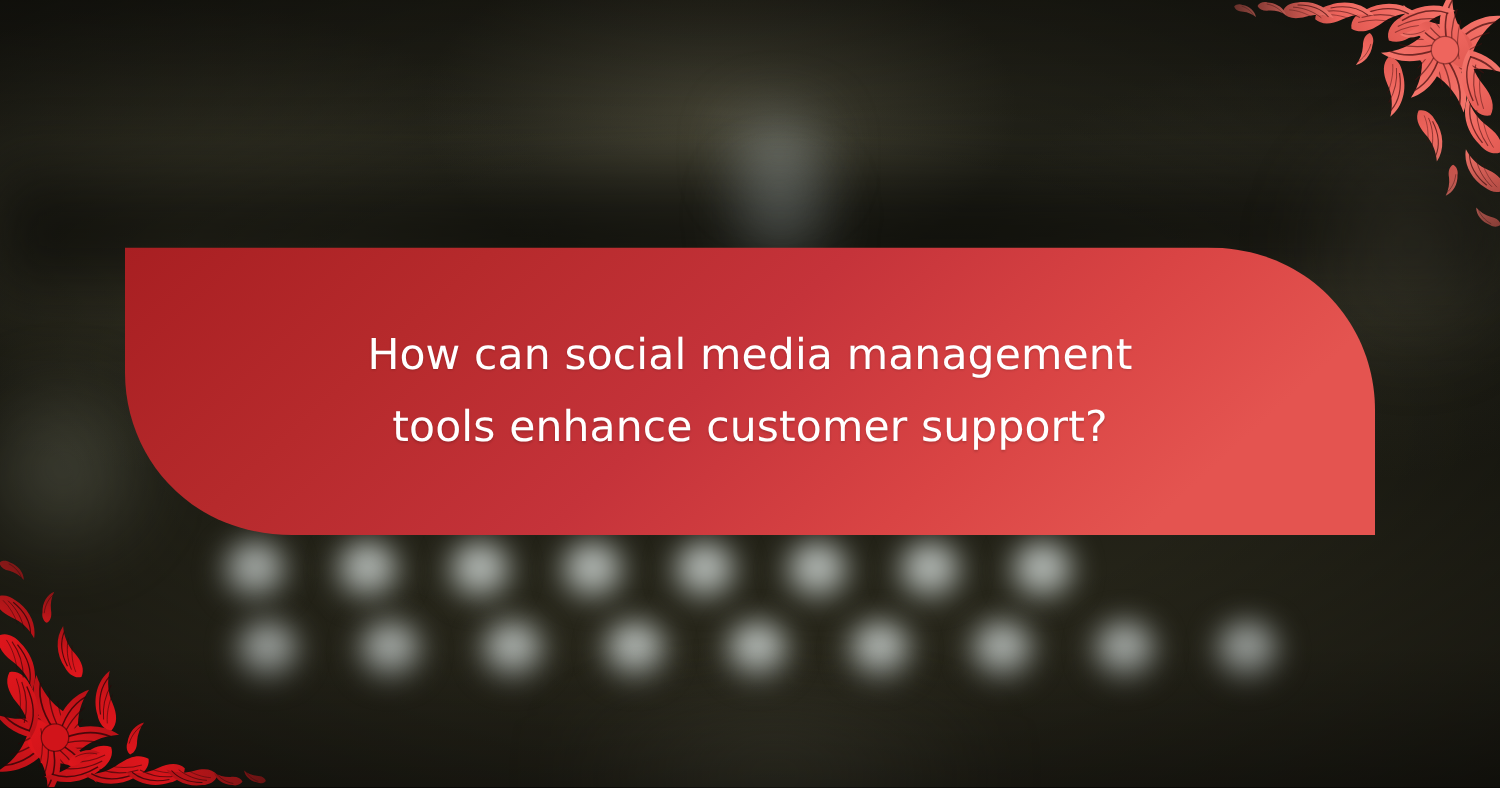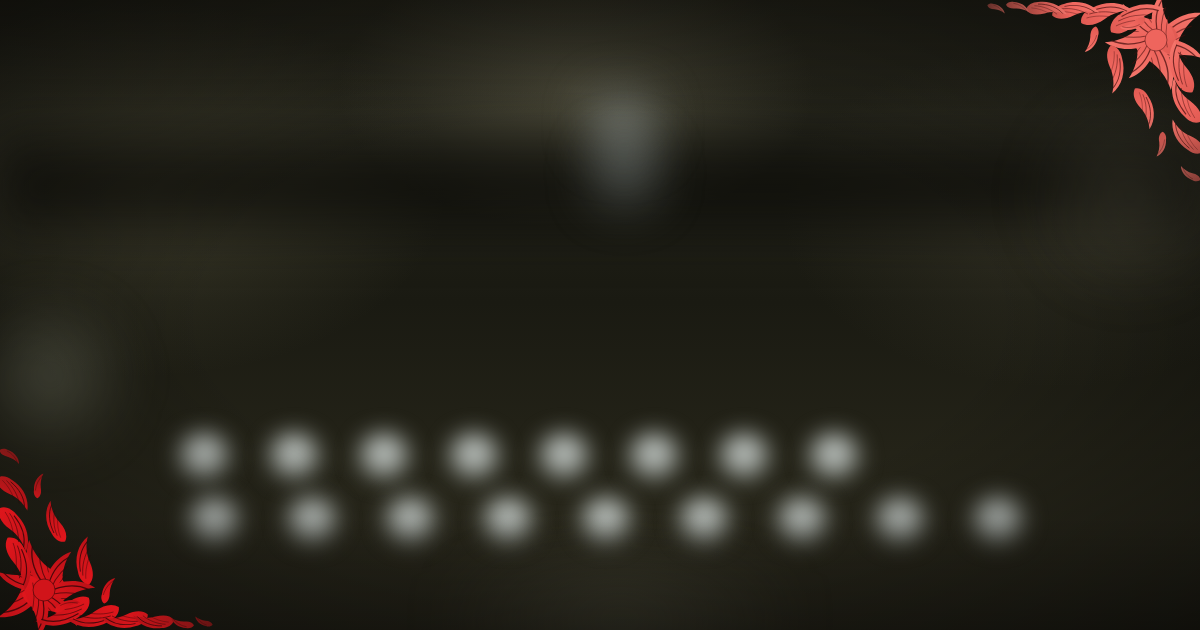--- a/index.html
+++ b/index.html
@@ -359,14 +359,32 @@
         <g transform="translate(34,60) rotate(320) scale(0.66)">
             <use href="#tinyBL"></use>
           </g>
         <g transform="translate(60,174) rotate(16) scale(0.7)">
             <use href="#tinyBL"></use>
           </g>
       </g>
     </svg>
   </div>
 
+  <div class="banner">
+    <svg width="1000" height="230" viewBox="0 0 1000 230" xmlns="http://www.w3.org/2000/svg">
+      <defs>
+        <linearGradient id="bannerGrad" x1="0" y1="0" x2="1" y2="0.25">
+          <stop offset="0%" stop-color="#a81f22"></stop>
+          <stop offset="28%" stop-color="#b62a2c"></stop>
+          <stop offset="55%" stop-color="#c5333a"></stop>
+          <stop offset="80%" stop-color="#d94444"></stop>
+          <stop offset="100%" stop-color="#e45450"></stop>
+        </linearGradient>
+      </defs>
+      <path d="M0,0 L866,0 C948,0 1000,62 1000,130 L1000,230 L134,230 C52,230 0,168 0,100 Z" fill="url(#bannerGrad)"></path>
+    </svg>
+
+    <div class="banner-text">
+      <h1 class="headline">How can social media management tools enhance customer support?</h1>
+    </div>
+  </div>
 
 </div>
 
 </body></html>

